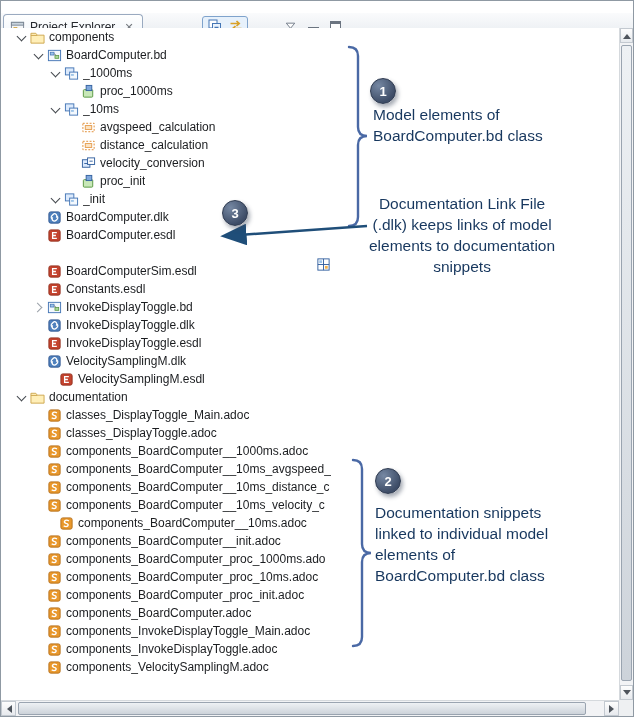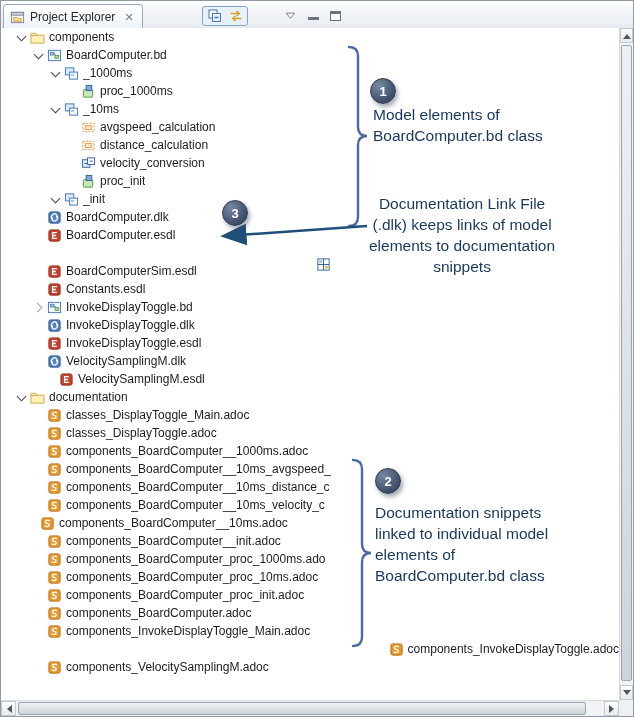--- a/index.html
+++ b/index.html
@@ -6,21 +6,21 @@
   html,body { background:#fff; }
   body { font-family:"Liberation Sans", sans-serif; }
 
   #root {
     position:relative; width:634px; height:717px;
     background:#fff; border:1px solid #8f99a3; overflow:hidden;
   }
 
   
   .tabbar {
-    position:absolute; top:2px; left:0; right:0; height:26px;
+    position:absolute; top:12px; left:0; right:0; height:26px;
     background:linear-gradient(#fafbfc,#e7ebf0);
     border-bottom:1px solid #b9c3cc;
   }
   .tab {
     position:absolute; left:2px; top:1px; height:25px;
     display:flex; align-items:center; gap:5px; padding:0 8px 0 6px;
     background:linear-gradient(#ffffff,#eef3f9);
     border:1px solid #9aaac0; border-bottom:none;
     border-radius:4px 4px 0 0;
   }
@@ -442,21 +442,21 @@
       <div class="row" style="padding-left: 31px;">
         <span class="chev"></span>
         <span class="ticon">
           <svg viewBox="0 0 16 16">
             <rect x="2" y="2" width="12" height="12" rx="2" fill="#e9982c" stroke="#b5701c"></rect>
             <path d="M10.6 5.1 q-3-1.5-4.5.3 q-1.2 1.6 1.5 2.4 q3 .8 1.8 2.6 q-1.3 1.7-4.4.2" stroke="#fff" fill="none" stroke-width="1.5"></path>
           </svg>
         </span>
         <span class="tlabel">components_BoardComputer__10ms_velocity_c</span>
       </div>
-      <div class="row" style="padding-left: 24px; text-align: center;">
+      <div class="row" style="padding-left: 43px; text-align: center;">
         <span class="chev"></span>
         <span class="ticon">
           <svg viewBox="0 0 16 16">
             <rect x="2" y="2" width="12" height="12" rx="2" fill="#e9982c" stroke="#b5701c"></rect>
             <path d="M10.6 5.1 q-3-1.5-4.5.3 q-1.2 1.6 1.5 2.4 q3 .8 1.8 2.6 q-1.3 1.7-4.4.2" stroke="#fff" fill="none" stroke-width="1.5"></path>
           </svg>
         </span>
         <span class="tlabel">components_BoardComputer__10ms.adoc</span>
       </div>
       <div class="row" style="padding-left: 31px;">
@@ -512,21 +512,21 @@
       <div class="row" style="padding-left: 31px;">
         <span class="chev"></span>
         <span class="ticon">
           <svg viewBox="0 0 16 16">
             <rect x="2" y="2" width="12" height="12" rx="2" fill="#e9982c" stroke="#b5701c"></rect>
             <path d="M10.6 5.1 q-3-1.5-4.5.3 q-1.2 1.6 1.5 2.4 q3 .8 1.8 2.6 q-1.3 1.7-4.4.2" stroke="#fff" fill="none" stroke-width="1.5"></path>
           </svg>
         </span>
         <span class="tlabel">components_InvokeDisplayToggle_Main.adoc</span>
       </div>
-      <div class="row" style="padding-left: 31px; justify-content: flex-end;">
+      <div class="row" style="padding-left: 31px;">
         <span class="chev"></span>
         <span class="ticon">
           <svg viewBox="0 0 16 16">
             <rect x="2" y="2" width="12" height="12" rx="2" fill="#e9982c" stroke="#b5701c"></rect>
             <path d="M10.6 5.1 q-3-1.5-4.5.3 q-1.2 1.6 1.5 2.4 q3 .8 1.8 2.6 q-1.3 1.7-4.4.2" stroke="#fff" fill="none" stroke-width="1.5"></path>
           </svg>
         </span>
         <span class="tlabel">components_InvokeDisplayToggle.adoc</span>
       </div>
       <div class="row" style="padding-left: 31px;">

